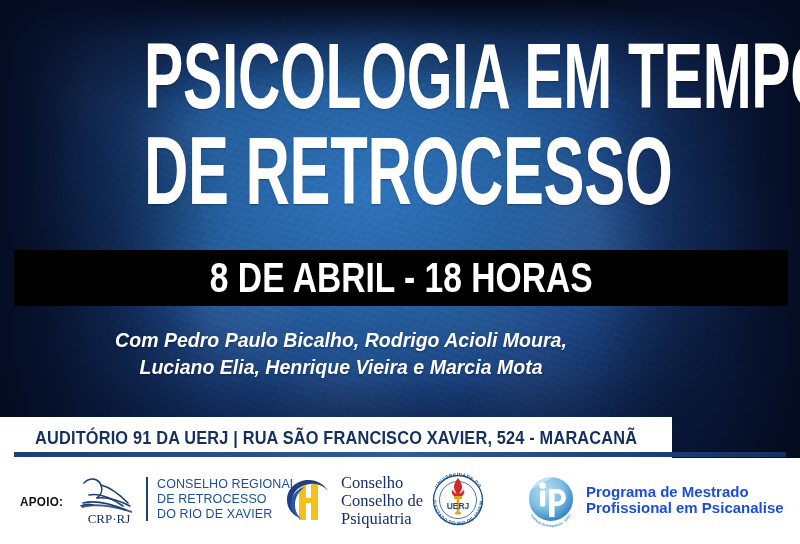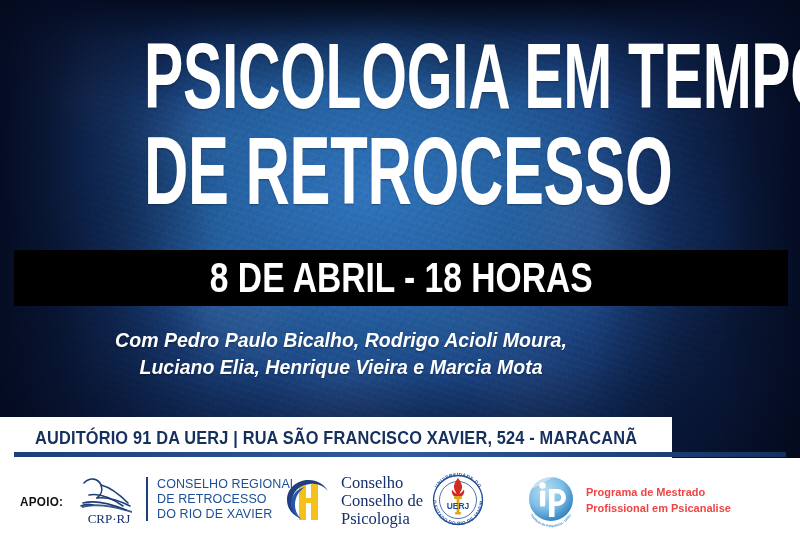--- a/index.html
+++ b/index.html
@@ -223,23 +223,23 @@
   
   .logo-uerj { left: 425px; top: 9px; }
   .uerj-seal { width: 66px; height: 66px; display:block; }
 
   
   .logo-ipub { left: 521px; top: 12px; }
   .ipub-mark { width: 60px; height: 60px; display:block; }
   .ipub-words {
     font-family: "Liberation Sans Narrow", "Liberation Sans", sans-serif;
     font-weight: bold;
-    font-size: 11px;
+    font-size: 15px;
     line-height: 16px;
-    color: #ef4444;
+    color: #1d4ed8;
     margin-left: 5px;
     white-space: nowrap;
   }
 </style>
 </head>
 <body>
 
 <div class="poster">
 
   <div class="bg">
@@ -298,21 +298,21 @@
       <svg class="cfp-mark" viewBox="0 0 52 50">
         <rect x="16" y="8" width="7" height="36" fill="#f3c01c"></rect>
         <rect x="28" y="8" width="7" height="36" fill="#f3c01c"></rect>
         <rect x="16" y="22" width="19" height="5" fill="#f3c01c"></rect>
         <path d="M4 24 C4 12, 14 4, 26 4 C34 4, 41 8, 45 15 C41 10, 34 7, 27 8 C16 9, 9 16, 9 26 C9 32, 12 38, 17 42 C9 39, 4 32, 4 24 Z" fill="#1f3f82"></path>
         <path d="M8 30 C7 21, 13 13, 22 11 C16 15, 12 21, 12 29 C12 34, 14 39, 18 43 C12 40, 9 35, 8 30 Z" fill="#2b55a5"></path>
       </svg>
       <div class="cfp-words">
         <div>Conselho</div>
         <div>Conselho de</div>
-        <div>Psicologia</div>
+        <div>Psiquiatria</div>
       </div>
     </div>
 
     <div class="logo logo-uerj">
       <svg class="uerj-seal" viewBox="0 0 66 66">
         <defs>
           <path id="ringTop" d="M9 33 A24 24 0 0 1 57 33"></path>
           <path id="ringBot" d="M8 33 A25 25 0 0 0 58 33"></path>
         </defs>
         <circle cx="33" cy="33" r="24.5" fill="none" stroke="#1d4f96" stroke-width="1.3"></circle>

